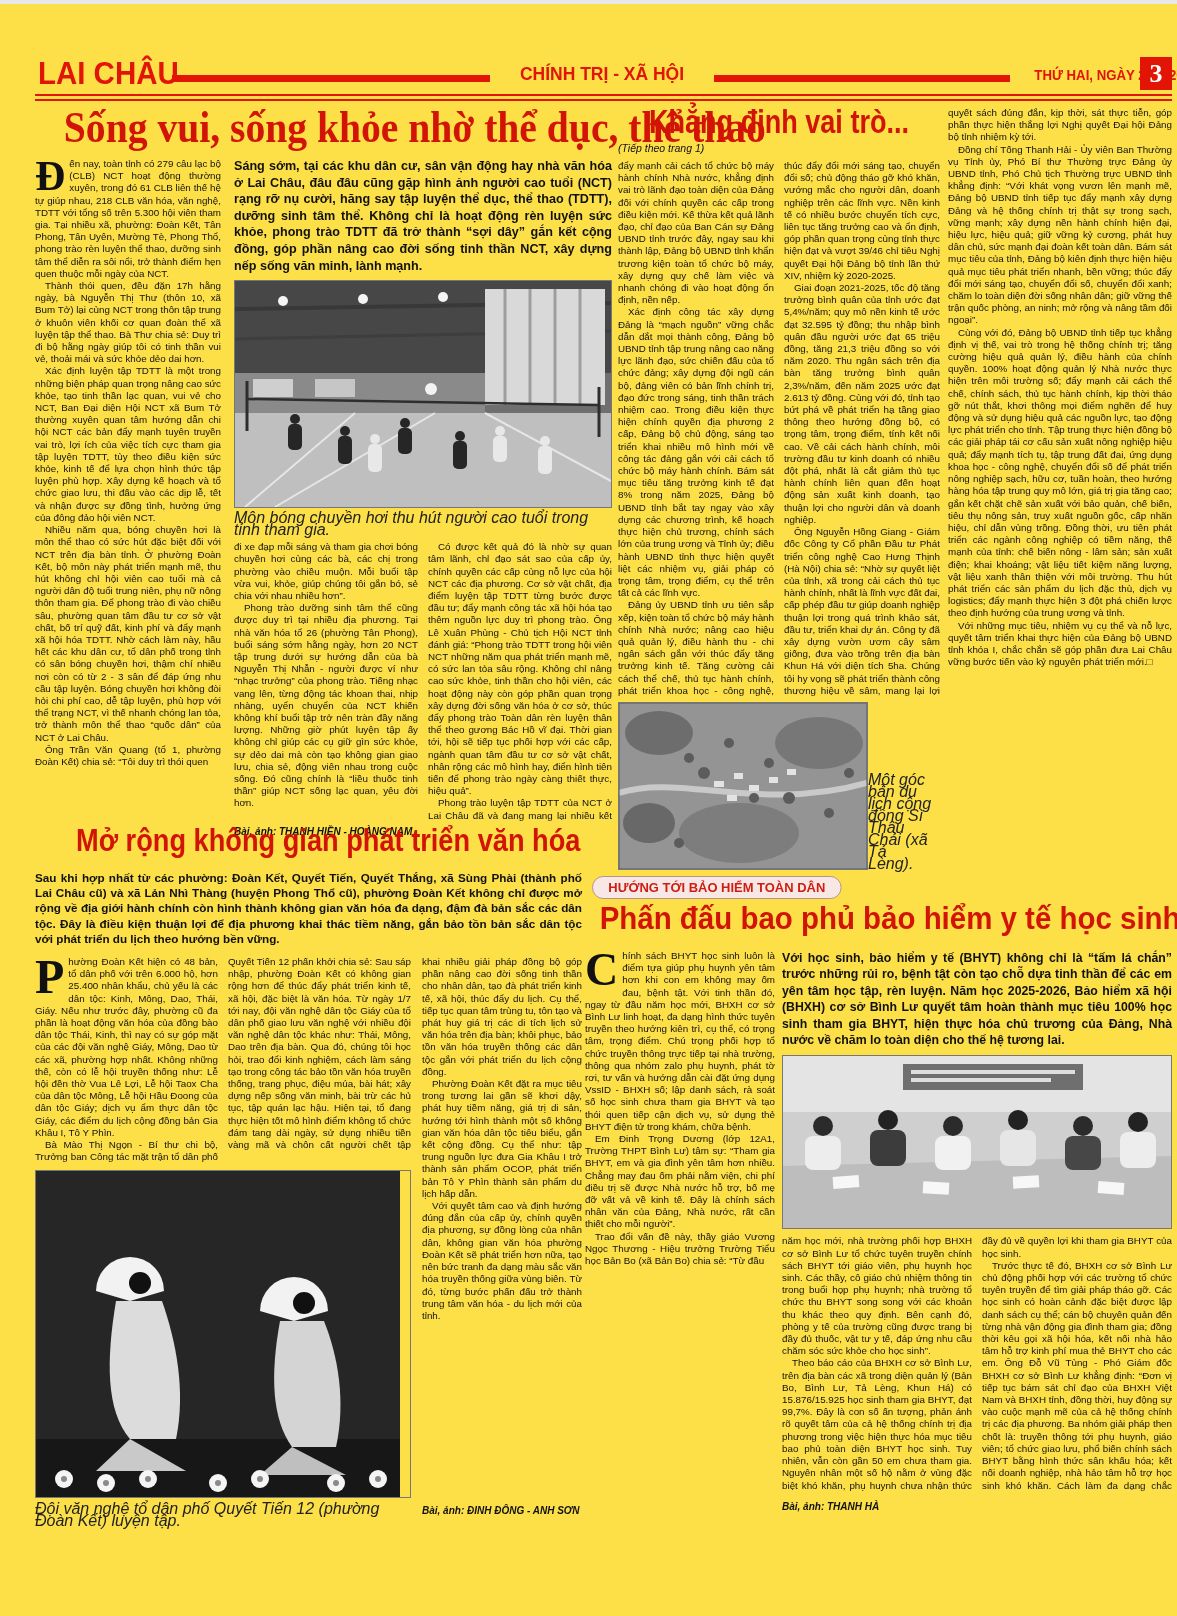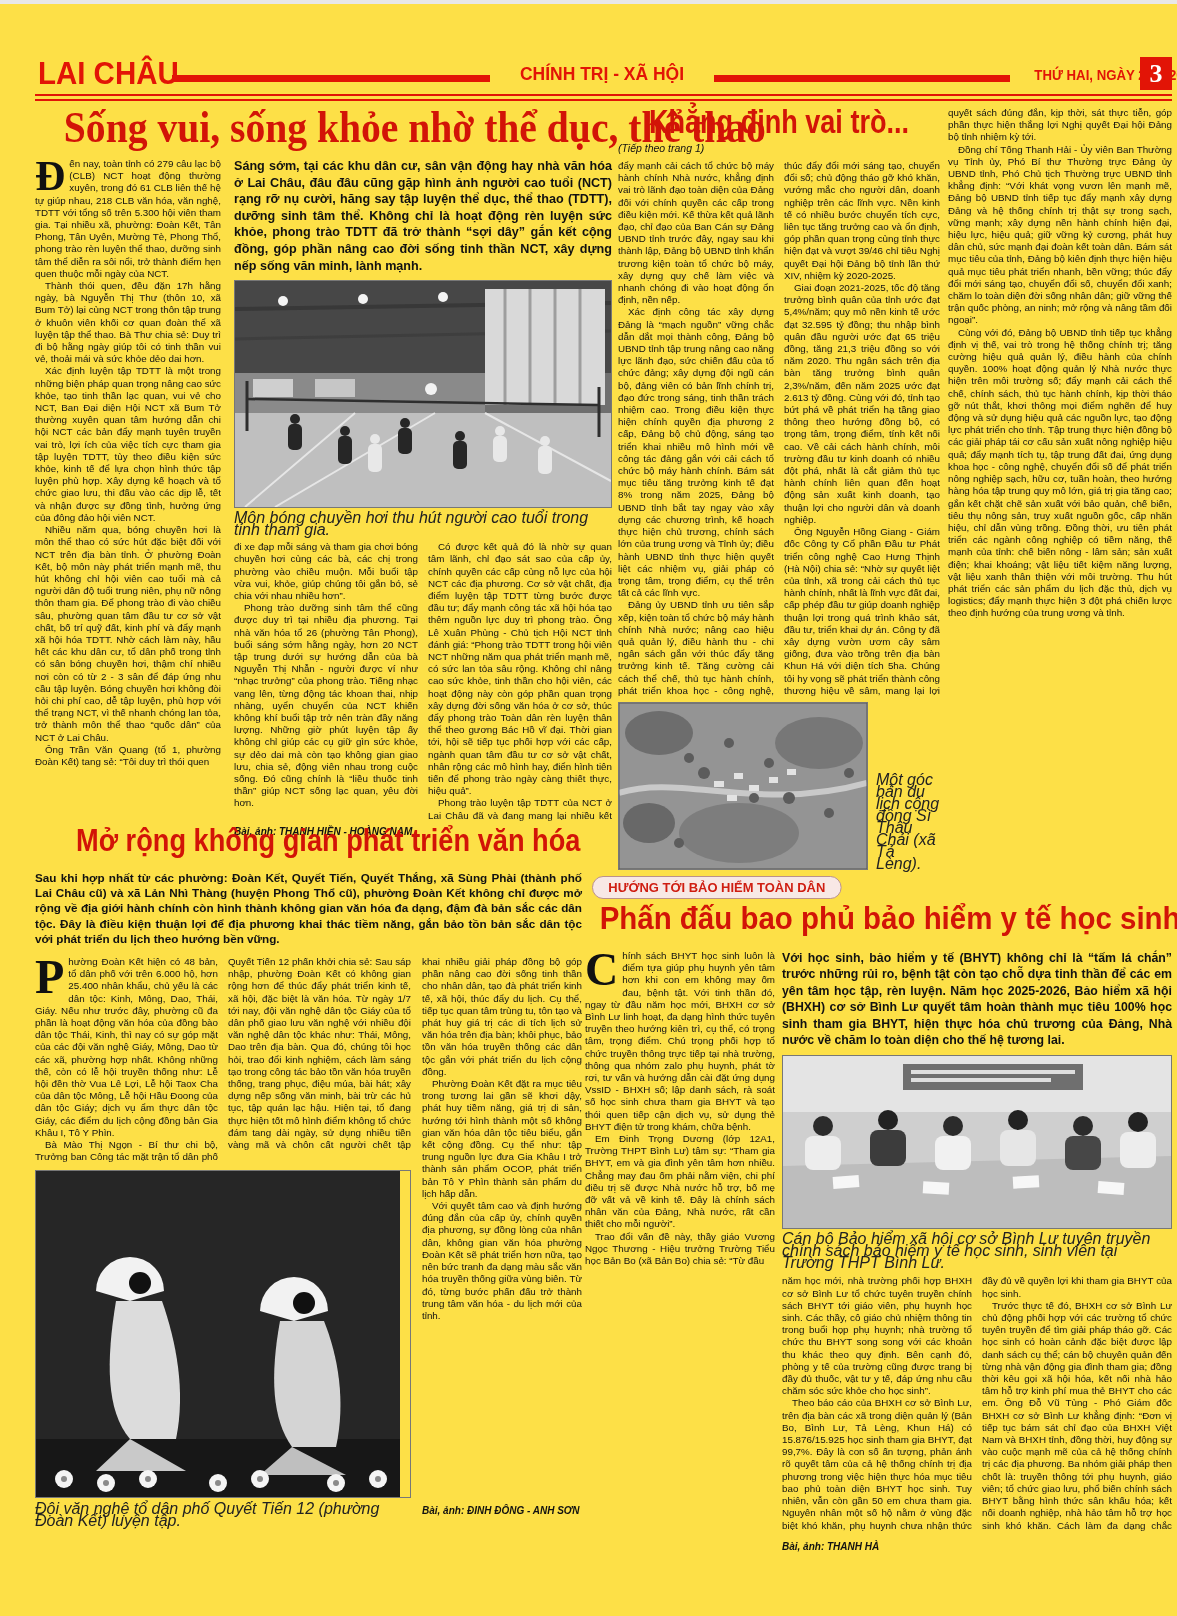--- a/index.html
+++ b/index.html
@@ -36,21 +36,21 @@
   #art1 .colL{position:absolute;left:0;top:0;width:186px;height:662px;}
   #art1 .colR{position:absolute;left:199px;top:0;width:378px;}
   #art1 .lede{font-weight:bold;font-size:12.6px;line-height:16.6px;text-align:justify;}
   .photo-frame{border:1px solid #777;line-height:0;}
   
   #art2L{position:absolute;left:618px;top:100px;width:322px;}
   #art2L .title{font-weight:bold;color:#d21407;font-size:33px;line-height:36px;
                 text-align:center;transform:scaleX(.82);transform-origin:center;white-space:nowrap;}
   #art2L .cont{font-style:italic;font-size:10.5px;text-align:left;margin-top:2px;}
   #art2L .cols{height:538px;margin-top:6px;}
-  #art2L .photorow{display:flex;gap:8px;margin-top:4px;align-items:flex-end;}
+  #art2L .photorow{display:flex;gap:0;margin-top:4px;align-items:flex-end;}
   #art2R{position:absolute;left:948px;top:103px;width:224px;height:778px;}
   
   .badge{position:absolute;left:592px;top:872px;font-size:13.5px;font-weight:bold;
          color:#cf1d11;background:#f8e8e5;border:1.5px solid #b98e8a;border-radius:14px;
          padding:3px 16px;transform:scaleX(.96);transform-origin:left;}
   
   #art3{position:absolute;left:35px;top:818px;width:547px;}
   #art3 .title{font-weight:bold;color:#d21407;font-size:32px;line-height:36px;
                text-align:center;transform:scaleX(.85);transform-origin:center;white-space:nowrap;}
   #art3 .intro{font-weight:bold;font-size:11.7px;line-height:15.2px;text-align:justify;margin-top:12px;}
@@ -86,21 +86,21 @@
   <div id="art1">
     <div class="title">Sống vui, sống khỏe nhờ thể dục, thể thao</div>
     <div class="row">
       <div class="colL body-text">
         <span class="dropcap">Đ</span>
         <div class="paras">
             <p>ến nay, toàn tỉnh có 279 câu lạc bộ (CLB) NCT hoạt động thường xuyên, trong đó 61 CLB liên thế hệ tự giúp nhau, 218 CLB văn hóa, văn nghệ, TDTT với tổng số trên 5.300 hội viên tham gia. Tại nhiều xã, phường: Đoàn Kết, Tân Phong, Tân Uyên, Mường Tè, Phong Thổ, phong trào rèn luyện thể thao, dưỡng sinh tâm thể diễn ra sôi nổi, trở thành điểm hẹn quen thuộc mỗi ngày của NCT.</p>
             <p>Thành thói quen, đều đặn 17h hằng ngày, bà Nguyễn Thị Thư (thôn 10, xã Bum Tở) lại cùng NCT trong thôn tập trung ở khuôn viên khối cơ quan đoàn thể xã luyện tập thể thao. Bà Thư chia sẻ: Duy trì đi bộ hằng ngày giúp tôi có tinh thần vui vẻ, thoải mái và sức khỏe dẻo dai hơn.</p>
             <p>Xác định luyện tập TDTT là một trong những biện pháp quan trọng nâng cao sức khỏe, tạo tinh thần lạc quan, vui vẻ cho NCT, Ban Đại diện Hội NCT xã Bum Tở thường xuyên quan tâm hướng dẫn chi hội NCT các bản đẩy mạnh tuyên truyền vai trò, lợi ích của việc tích cực tham gia tập luyện TDTT, tùy theo điều kiện sức khỏe, kinh tế để lựa chọn hình thức tập luyện phù hợp. Xây dựng kế hoạch và tổ chức giao lưu, thi đấu vào các dịp lễ, tết và nhận được sự đồng tình, hưởng ứng của đông đảo hội viên NCT.</p>
             <p>Nhiều năm qua, bóng chuyền hơi là môn thể thao có sức hút đặc biệt đối với NCT trên địa bàn tỉnh. Ở phường Đoàn Kết, bộ môn này phát triển mạnh mẽ, thu hút không chỉ hội viên cao tuổi mà cả người dân độ tuổi trung niên, phụ nữ nông thôn tham gia. Để phong trào đi vào chiều sâu, phường quan tâm đầu tư cơ sở vật chất, bố trí quỹ đất, kinh phí và đẩy mạnh xã hội hóa TDTT. Nhờ cách làm này, hầu hết các khu dân cư, tổ dân phố trong tỉnh có sân bóng chuyền hơi, thậm chí nhiều nơi còn có từ 2 - 3 sân để đáp ứng nhu cầu tập luyện. Bóng chuyền hơi không đòi hỏi chi phí cao, dễ tập luyện, phù hợp với thể trạng NCT, vì thế nhanh chóng lan tỏa, trở thành môn thể thao “quốc dân” của NCT ở Lai Châu.</p>
-            <p>Ông Trần Văn Quang (tổ 1, phường Đoàn Kết) tang sẻ: “Tôi duy trì thói quen</p>
+            <p>Ông Trần Văn Quang (tổ 1, phường Đoàn Kết) chia sẻ: “Tôi duy trì thói quen</p>
           </div>
       </div>
       <div class="colR">
         <div class="lede">Sáng sớm, tại các khu dân cư, sân vận động hay nhà văn hóa ở Lai Châu, đâu đâu cũng gặp hình ảnh người cao tuổi (NCT) rạng rỡ nụ cười, hăng say tập luyện thể dục, thể thao (TDTT), dưỡng sinh tâm thể. Không chỉ là hoạt động rèn luyện sức khỏe, phong trào TDTT đã trở thành “sợi dây” gắn kết cộng đồng, góp phần nâng cao đời sống tinh thần NCT, xây dựng nếp sống văn minh, lành mạnh.</div>
         <div class="photo-frame" style="margin-top:6px;">
           <svg width="376" height="226" viewBox="0 0 376 226">
             <rect width="376" height="226" fill="#6f6f6f"></rect>
             <rect width="376" height="92" fill="#474747"></rect>
             <line x1="0" y1="28" x2="376" y2="22" stroke="#383838" stroke-width="4"></line>
             <line x1="0" y1="58" x2="376" y2="50" stroke="#3e3e3e" stroke-width="3"></line>
@@ -195,20 +195,21 @@
           <rect width="248" height="166" fill="none" stroke="#555" stroke-width="1"></rect>
         </svg>
       </div>
       <div class="cap" style="width:64px;">Một góc bản du lịch cộng đồng Sì Thâu Chải (xã Tả Lèng).</div>
     </div>
   </div>
   <div id="art2R" class="body-text paras">
       <p>quyết sách đúng đắn, kịp thời, sát thực tiễn, góp phần thực hiện thắng lợi Nghị quyết Đại hội Đảng bộ tỉnh nhiệm kỳ tới.</p>
       <p>Đồng chí Tống Thanh Hải - Ủy viên Ban Thường vụ Tỉnh ủy, Phó Bí thư Thường trực Đảng ủy UBND tỉnh, Phó Chủ tịch Thường trực UBND tỉnh khẳng định: “Với khát vọng vươn lên mạnh mẽ, Đảng bộ UBND tỉnh tiếp tục đẩy mạnh xây dựng Đảng và hệ thống chính trị thật sự trong sạch, vững mạnh; xây dựng nền hành chính hiện đại, hiệu lực, hiệu quả; giữ vững kỷ cương, phát huy dân chủ, sức mạnh đại đoàn kết toàn dân. Bám sát mục tiêu của tỉnh, Đảng bộ kiên định thực hiện hiệu quả mục tiêu phát triển nhanh, bền vững; thúc đẩy đổi mới sáng tạo, chuyển đổi số, chuyển đổi xanh; chăm lo toàn diện đời sống nhân dân; giữ vững thế trận quốc phòng, an ninh; mở rộng và nâng tầm đối ngoại”.</p>
       <p>Cùng với đó, Đảng bộ UBND tỉnh tiếp tục khẳng định vị thế, vai trò trong hệ thống chính trị; tăng cường hiệu quả quản lý, điều hành của chính quyền. 100% hoạt động quản lý Nhà nước thực hiện trên môi trường số; đẩy mạnh cải cách thể chế, chính sách, thủ tục hành chính, kịp thời tháo gỡ nút thắt, khơi thông mọi điểm nghẽn để huy động và sử dụng hiệu quả các nguồn lực, tạo động lực phát triển cho tỉnh. Tập trung thực hiện đồng bộ các giải pháp tái cơ cấu sản xuất nông nghiệp hiệu quả; đẩy mạnh tích tụ, tập trung đất đai, ứng dụng khoa học - công nghệ, chuyển đổi số để phát triển nông nghiệp sạch, hữu cơ, tuần hoàn, theo hướng hàng hóa tập trung quy mô lớn, giá trị gia tăng cao; gắn kết chặt chẽ sản xuất với bảo quản, chế biến, tiêu thụ nông sản, truy xuất nguồn gốc, cấp nhãn hiệu, chỉ dẫn vùng trồng. Đồng thời, ưu tiên phát triển các ngành công nghiệp có tiềm năng, thế mạnh của tỉnh: chế biến nông - lâm sản; sản xuất điện; khai khoáng; vật liệu tiết kiệm năng lượng, vật liệu xanh thân thiện với môi trường. Thu hút phát triển các sản phẩm du lịch đặc thù, dịch vụ logistics; đẩy mạnh thực hiện 3 đột phá chiến lược theo định hướng của trung ương và tỉnh.</p>
+      <p>Với những mục tiêu, nhiệm vụ cụ thể và nỗ lực, quyết tâm triển khai thực hiện của Đảng bộ UBND tỉnh khóa I, chắc chắn sẽ góp phần đưa Lai Châu vững bước tiến vào kỷ nguyên phát triển mới.□</p>
     </div>
 
   <div class="badge">HƯỚNG TỚI BẢO HIỂM TOÀN DÂN</div>
 
   <div id="art3">
     <div class="title">Mở rộng không gian phát triển văn hóa</div>
     <div class="intro">Sau khi hợp nhất từ các phường: Đoàn Kết, Quyết Tiến, Quyết Thắng, xã Sùng Phài (thành phố Lai Châu cũ) và xã Lản Nhì Thàng (huyện Phong Thổ cũ), phường Đoàn Kết không chỉ được mở rộng về địa giới hành chính còn hình thành không gian văn hóa đa dạng, đậm đà bản sắc các dân tộc. Đây là điều kiện thuận lợi để địa phương khai thác tiềm năng, gắn bảo tồn bản sắc dân tộc với phát triển du lịch theo hướng bền vững.</div>
     <div class="row">
       <div class="subL">
         <div class="cols cols2 body-text">
@@ -303,21 +304,20 @@
             <rect x="337" y="76" width="36" height="36" rx="8" fill="#ededed"></rect>
         </g>
         <g fill="#f7f7f7">
           <rect x="50" y="120" width="26" height="12" transform="rotate(-4 63 126)"></rect>
           <rect x="140" y="126" width="26" height="12" transform="rotate(3 153 132)"></rect>
           <rect x="230" y="120" width="26" height="12" transform="rotate(-3 243 126)"></rect>
           <rect x="315" y="126" width="26" height="12" transform="rotate(4 328 132)"></rect>
         </g>
       </svg>
     </div>
-    <div class="cap" style="margin-top:4px;">Cán bộ Bảo hiểm xã hội cơ sở Bình Lư tuyên truyền chính sách bảo hiểm y tế học sinh, sinh viên tại Trường THPT Bình Lư.</div>
     <div class="cols cols2 body-text paras">
         <p>năm học mới, nhà trường phối hợp BHXH cơ sở Bình Lư tổ chức tuyên truyền chính sách BHYT tới giáo viên, phụ huynh học sinh. Các thầy, cô giáo chủ nhiệm thông tin trong buổi họp phụ huynh; nhà trường tổ chức thu BHYT song song với các khoản thu khác theo quy định. Bên cạnh đó, phòng y tế của trường cũng được trang bị đầy đủ thuốc, vật tư y tế, đáp ứng nhu cầu chăm sóc sức khỏe cho học sinh”.</p>
         <p>Theo báo cáo của BHXH cơ sở Bình Lư, trên địa bàn các xã trong diện quản lý (Bản Bo, Bình Lư, Tả Lèng, Khun Há) có 15.876/15.925 học sinh tham gia BHYT, đạt 99,7%. Đây là con số ấn tượng, phản ánh rõ quyết tâm của cả hệ thống chính trị địa phương trong việc hiện thực hóa mục tiêu bao phủ toàn diện BHYT học sinh. Tuy nhiên, vẫn còn gần 50 em chưa tham gia. Nguyên nhân một số hộ nằm ở vùng đặc biệt khó khăn, phụ huynh chưa nhận thức đầy đủ về quyền lợi khi tham gia BHYT của học sinh.</p>
         <p>Trước thực tế đó, BHXH cơ sở Bình Lư chủ động phối hợp với các trường tổ chức tuyên truyền để tìm giải pháp tháo gỡ. Các học sinh có hoàn cảnh đặc biệt được lập danh sách cụ thể; cán bộ chuyên quản đến từng nhà vận động gia đình tham gia; đồng thời kêu gọi xã hội hóa, kết nối nhà hảo tâm hỗ trợ kinh phí mua thẻ BHYT cho các em. Ông Đỗ Vũ Tùng - Phó Giám đốc BHXH cơ sở Bình Lư khẳng định: “Đơn vị tiếp tục bám sát chỉ đạo của BHXH Việt Nam và BHXH tỉnh, đồng thời, huy động sự vào cuộc mạnh mẽ của cả hệ thống chính trị các địa phương. Ba nhóm giải pháp then chốt là: truyền thông tới phụ huynh, giáo viên; tổ chức giao lưu, phổ biến chính sách BHYT bằng hình thức sân khấu hóa; kết nối doanh nghiệp, nhà hảo tâm hỗ trợ học sinh khó khăn. Cách làm đa dạng chắc chắn BHYT học sinh không chỉ đạt chỉ tiêu mà còn bảo đảm quyền lợi, chăm sóc tốt sức khỏe cho các em”.</p>
       </div>
     <div class="byline" style="margin-top:4px;">Bài, ảnh: THANH HÀ</div>
   </div>
 
 </div>
 

